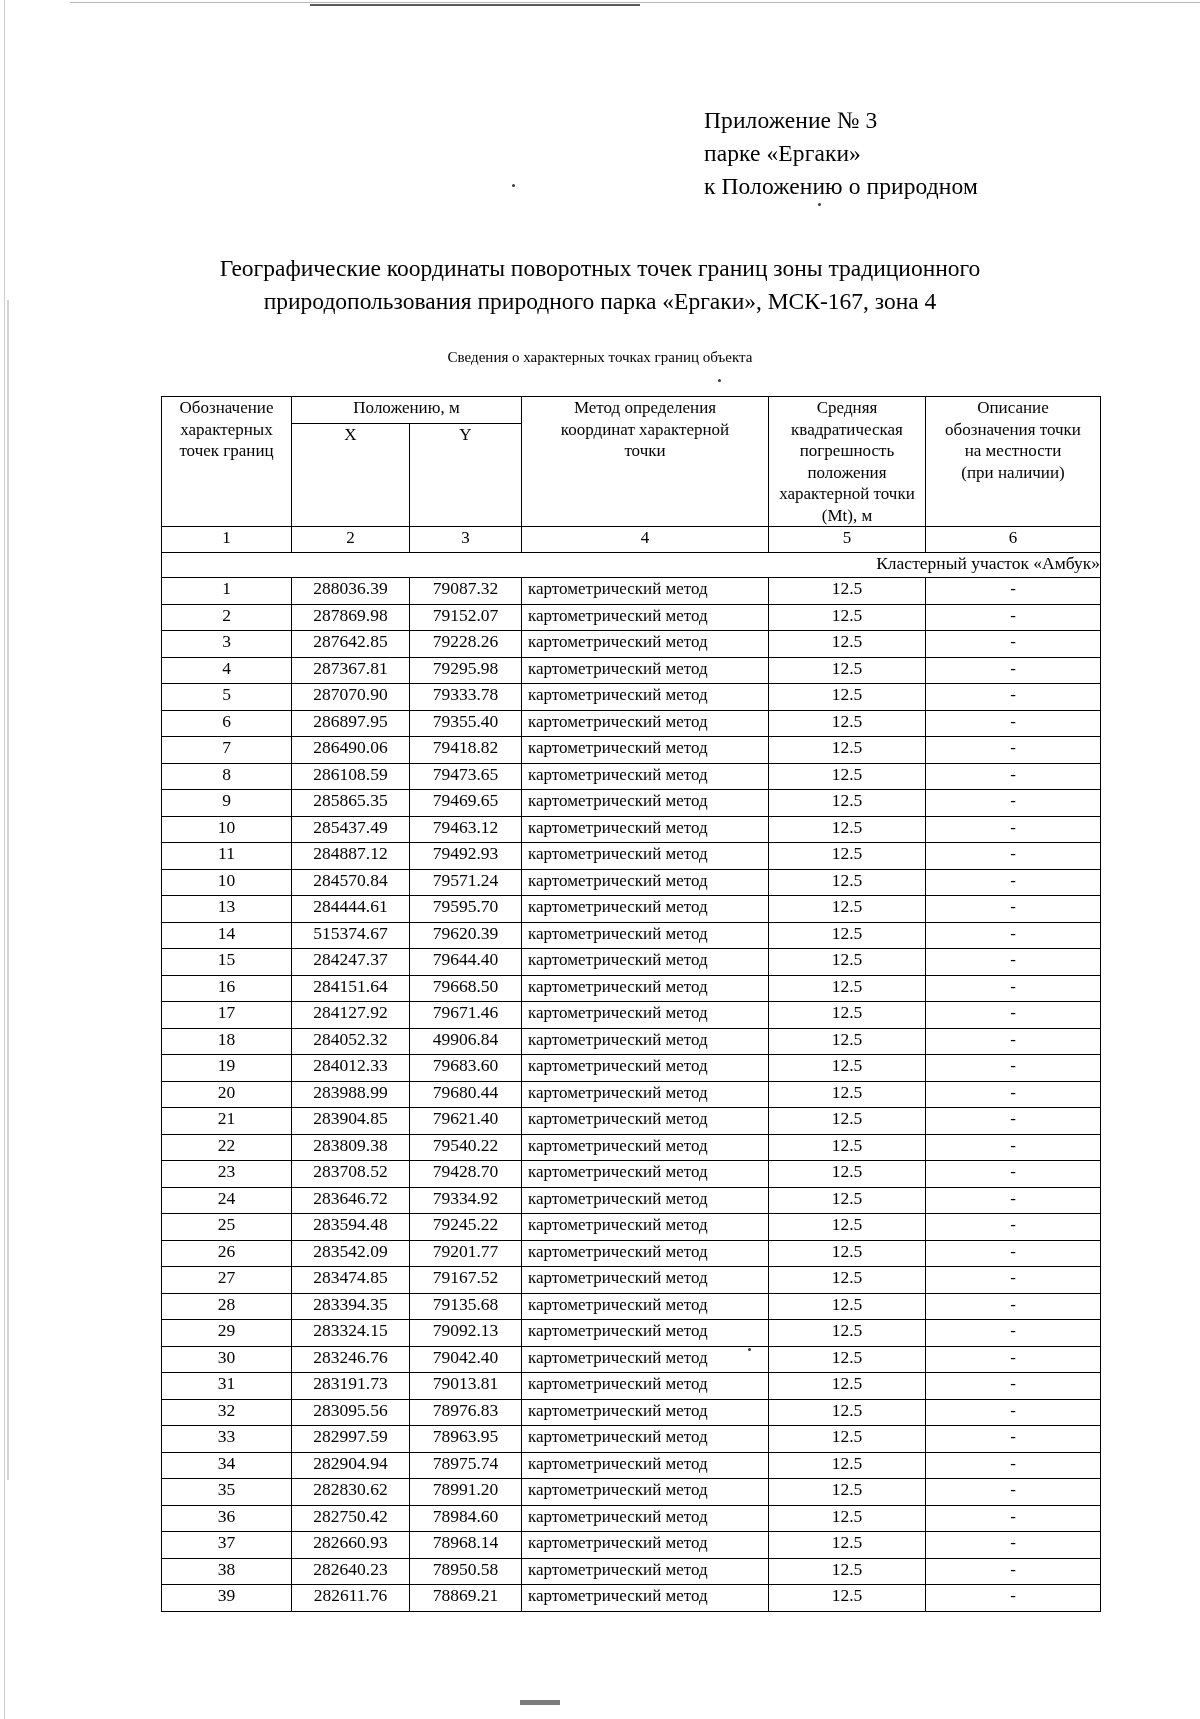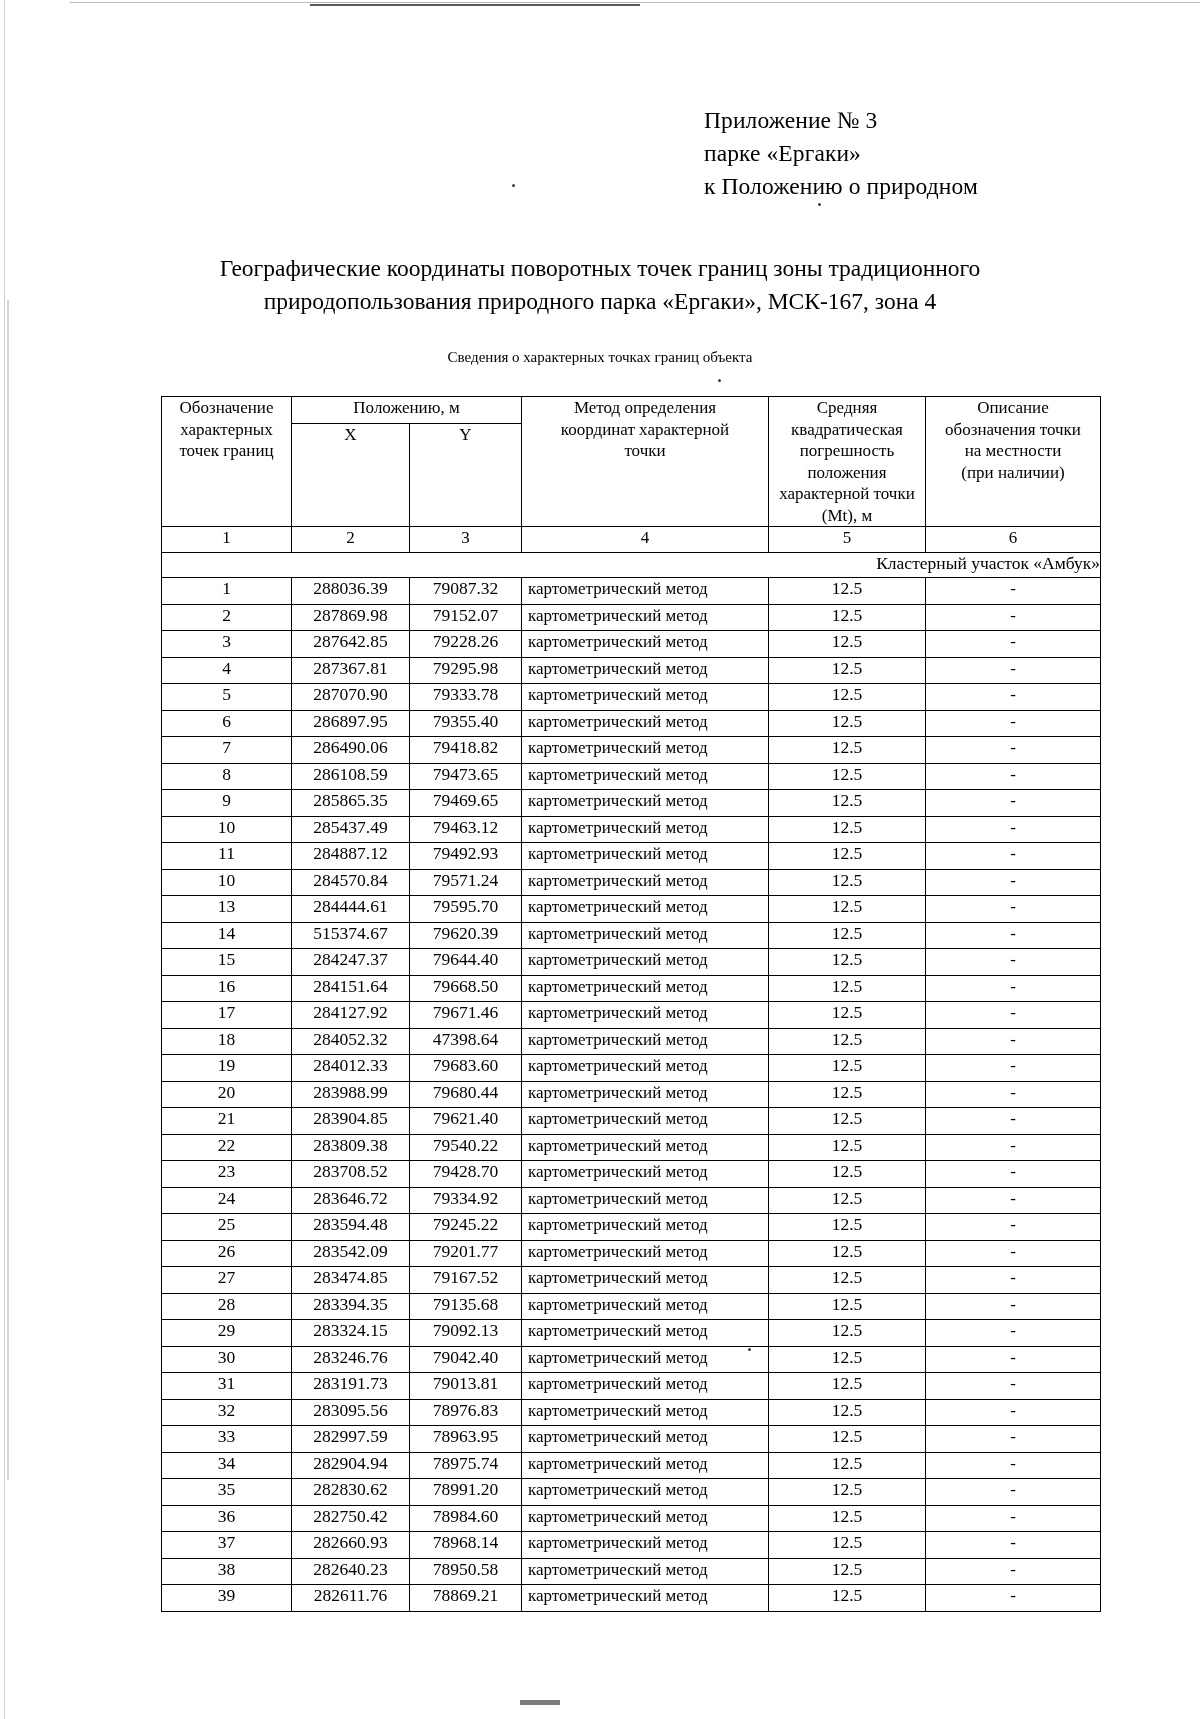--- a/index.html
+++ b/index.html
@@ -378,21 +378,21 @@
             <td class="data">17</td>
             <td class="data">284127.92</td>
             <td class="data">79671.46</td>
             <td class="data method">картометрический метод</td>
             <td class="data">12.5</td>
             <td class="data dash">-</td>
           </tr>
           <tr>
             <td class="data">18</td>
             <td class="data">284052.32</td>
-            <td class="data">47398.64</td>
+            <td class="data">49906.84</td>
             <td class="data method">картометрический метод</td>
             <td class="data">12.5</td>
             <td class="data dash">-</td>
           </tr>
           <tr>
             <td class="data">19</td>
             <td class="data">284012.33</td>
             <td class="data">79683.60</td>
             <td class="data method">картометрический метод</td>
             <td class="data">12.5</td>

